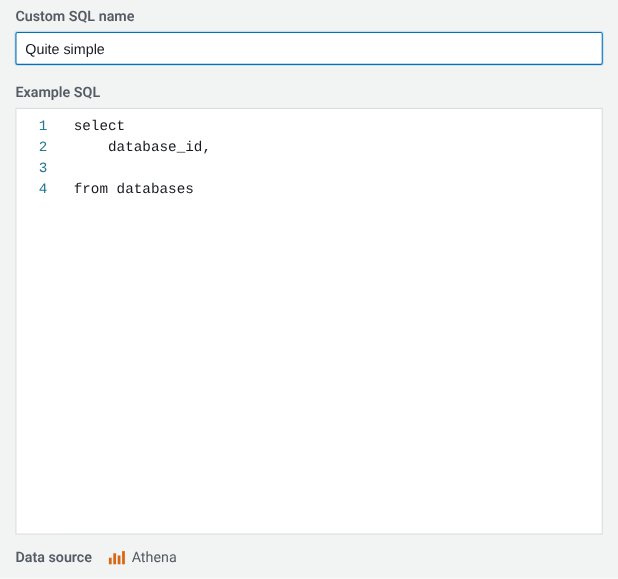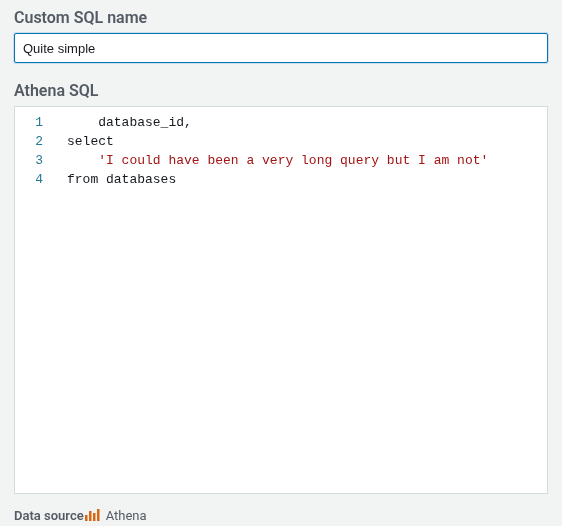--- a/index.html
+++ b/index.html
@@ -8,21 +8,21 @@
       box-sizing: border-box;
     }
     body {
       font-family: -apple-system, BlinkMacSystemFont, "Segoe UI", Roboto, Helvetica, Arial, sans-serif;
       background: #f2f3f3;
       width: 562px;
       height: 526px;
       overflow: hidden;
     }
     .section-label {
-      font-size: 16px;
+      font-size: 13px;
       font-weight: 600;
       color: #545b64;
       padding: 8px 14px 6px 14px;
     }
     .input-wrap {
       padding: 0 14px 10px 14px;
     }
     .text-input {
       width: 100%;
       height: 30px;
@@ -65,20 +65,21 @@
       white-space: pre;
       color: #16191f;
     }
     .tok-keyword { color: #16191f; }
     .tok-ident   { color: #16191f; }
     .tok-string  { color: #a31515; }
     .footer {
       padding: 14px 14px 0 14px;
       display: flex;
       align-items: center;
+      gap: 14px;
       font-size: 13px;
       color: #545b64;
     }
     .footer-label {
       font-weight: 600;
       color: #545b64;
     }
     .footer-value {
       color: #545b64;
     }
@@ -95,31 +96,31 @@
   </style>
 </head>
 <body>
 
 <div class="section-label">Custom SQL name</div>
 
 <div class="input-wrap">
   <input class="text-input" type="text" value="Quite simple" style="">
 </div>
 
-<div class="section-label">Athena SQL</div>
+<div class="section-label">Example SQL</div>
 
 <div class="editor-area">
   <div class="code-editor">
     <div class="gutter" id="gutter">
         <div>1</div>
         <div>2</div>
         <div>3</div>
         <div>4</div>
       </div>
-    <div class="code-lines" id="code"><div><span class="tok-ident">    database_id,</span></div><div><span class="tok-keyword">select</span></div><div><span class="tok-ident">    </span><span class="tok-string">'I could have been a very long query but I am not'</span></div><div><span class="tok-keyword">from </span><span class="tok-ident">databases</span></div></div>
+    <div class="code-lines" id="code"><div><span class="tok-keyword">select</span></div><div><span class="tok-ident">    database_id,</span></div><div><span class="tok-ident">    </span></div><div><span class="tok-keyword">from </span><span class="tok-ident">databases</span></div></div>
   </div>
 </div>
 
 <div class="footer">
   <span class="footer-label">Data source</span>
   <span class="athena-group">
     <span class="athena-icon">
       <svg viewBox="0 0 16 14" width="16" height="14">
         <rect x="1" y="7" width="2.5" height="6" fill="#d86613"></rect>
         <rect x="5" y="3" width="2.5" height="10" fill="#d86613"></rect>

